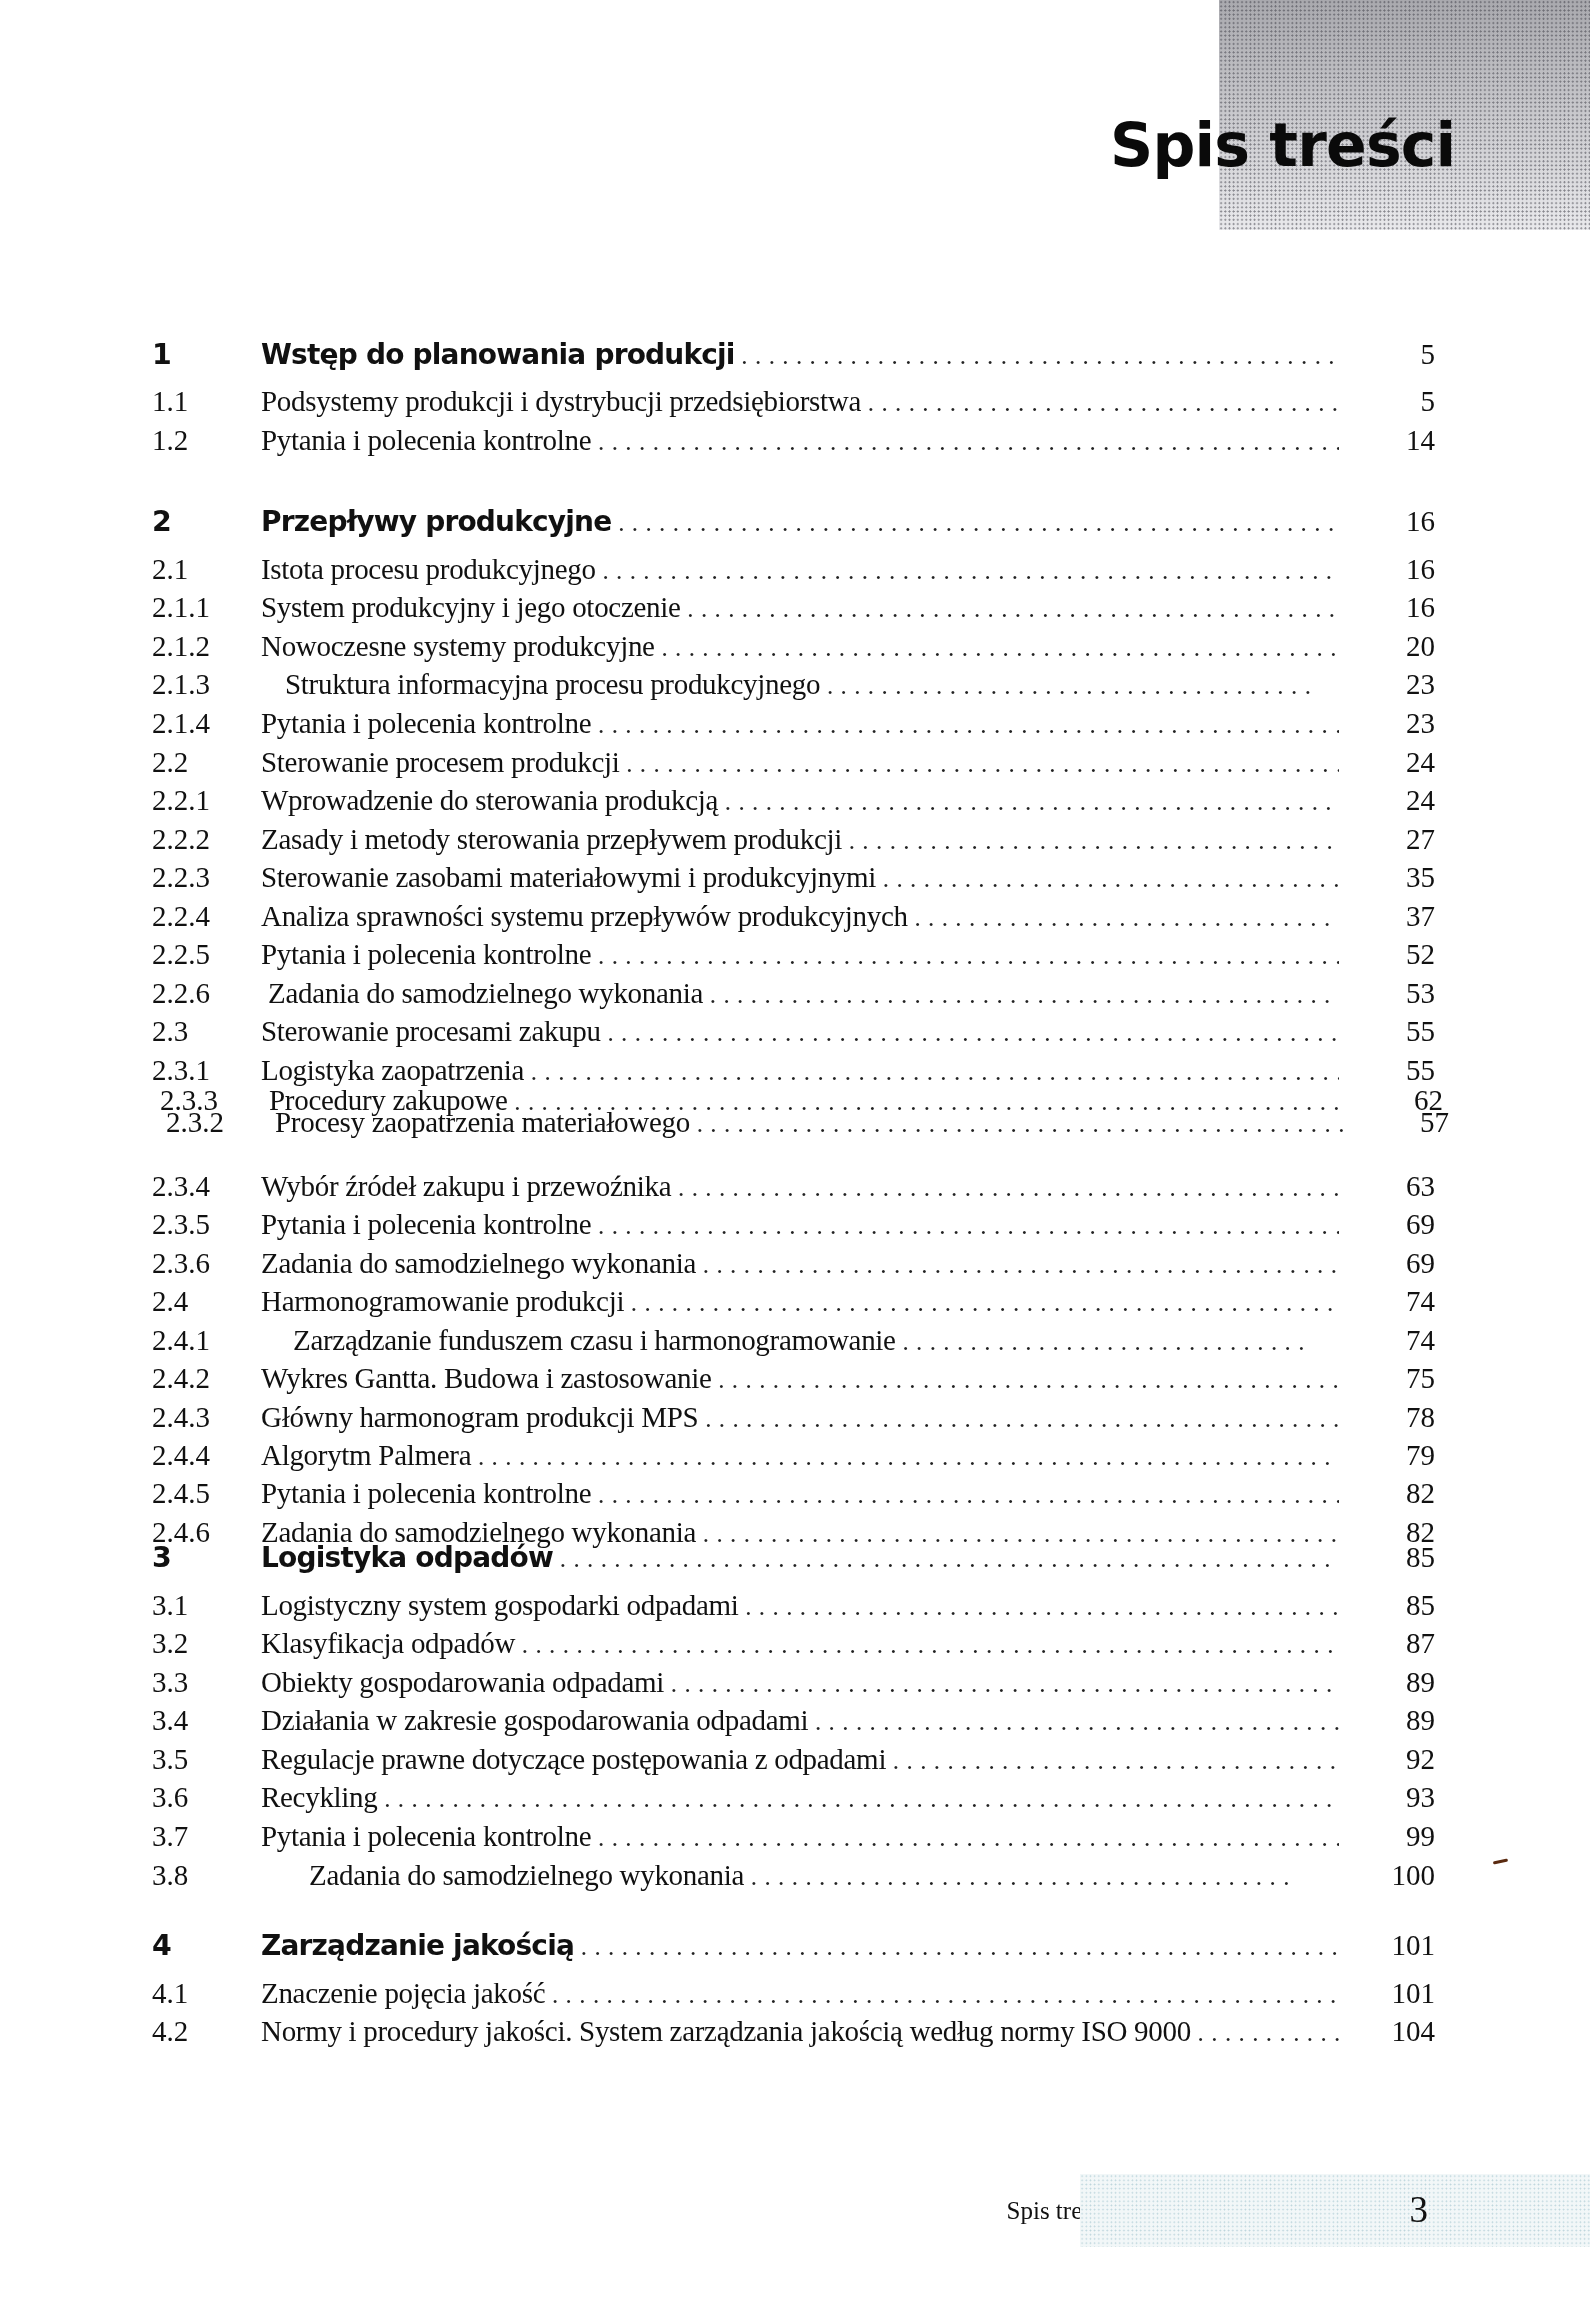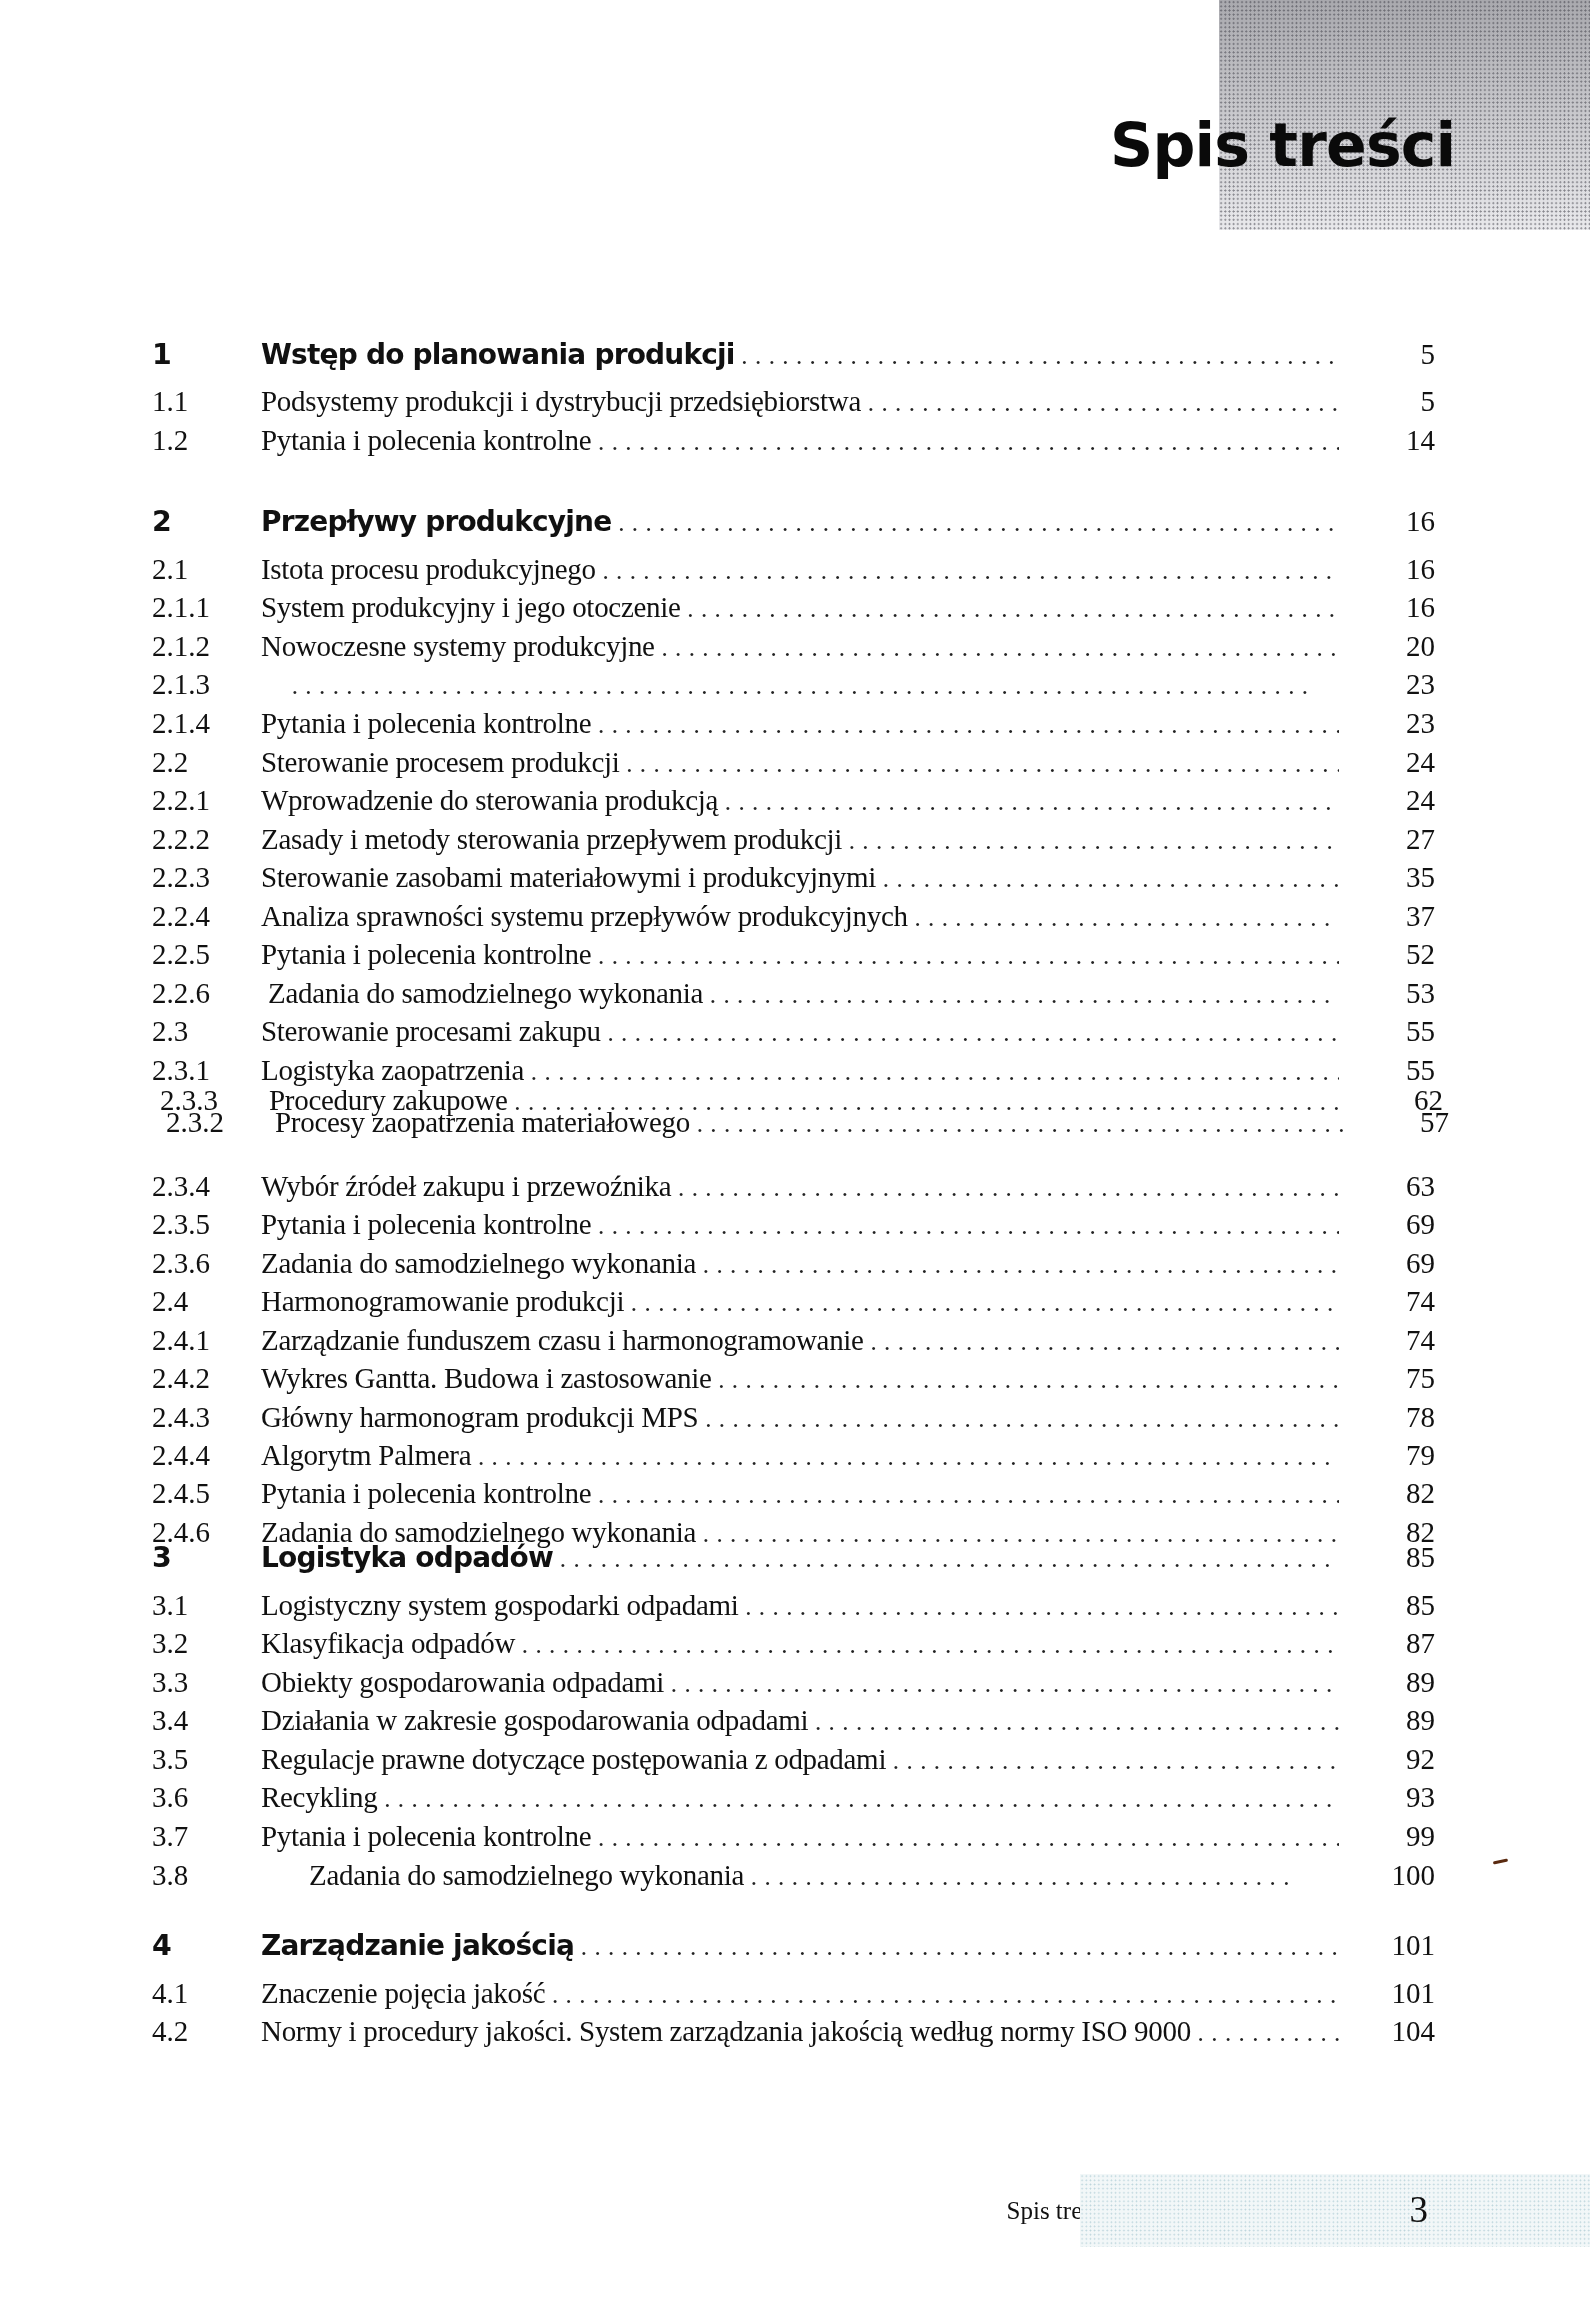--- a/index.html
+++ b/index.html
@@ -117,20 +117,21 @@
       <span class="num">2.1.2</span>
       <span class="title-wrap">
         <span class="title">Nowoczesne systemy produkcyjne</span>
         <span class="leader">........................................................................................................................................................................................................</span>
       </span>
       <span class="page">20</span>
     </div>
     <div class="row section" style="top: 668px; gap: 24px;">
       <span class="num">2.1.3</span>
       <span class="title-wrap">
+        <span class="title">Struktura informacyjna procesu produkcyjnego</span>
         <span class="leader">........................................................................................................................................................................................................</span>
       </span>
       <span class="page">23</span>
     </div>
     <div class="row section" style="top: 707px;">
       <span class="num">2.1.4</span>
       <span class="title-wrap">
         <span class="title">Pytania i polecenia kontrolne</span>
         <span class="leader">........................................................................................................................................................................................................</span>
       </span>
@@ -249,21 +250,21 @@
       <span class="page">69</span>
     </div>
     <div class="row section" style="top: 1285px;">
       <span class="num">2.4</span>
       <span class="title-wrap">
         <span class="title">Harmonogramowanie produkcji</span>
         <span class="leader">........................................................................................................................................................................................................</span>
       </span>
       <span class="page">74</span>
     </div>
-    <div class="row section" style="top: 1324px;">
+    <div class="row section" style="top: 1324px; gap: 32px;">
       <span class="num">2.4.1</span>
       <span class="title-wrap">
         <span class="title">Zarządzanie funduszem czasu i harmonogramowanie</span>
         <span class="leader">........................................................................................................................................................................................................</span>
       </span>
       <span class="page">74</span>
     </div>
     <div class="row section" style="top: 1362px;">
       <span class="num">2.4.2</span>
       <span class="title-wrap">

